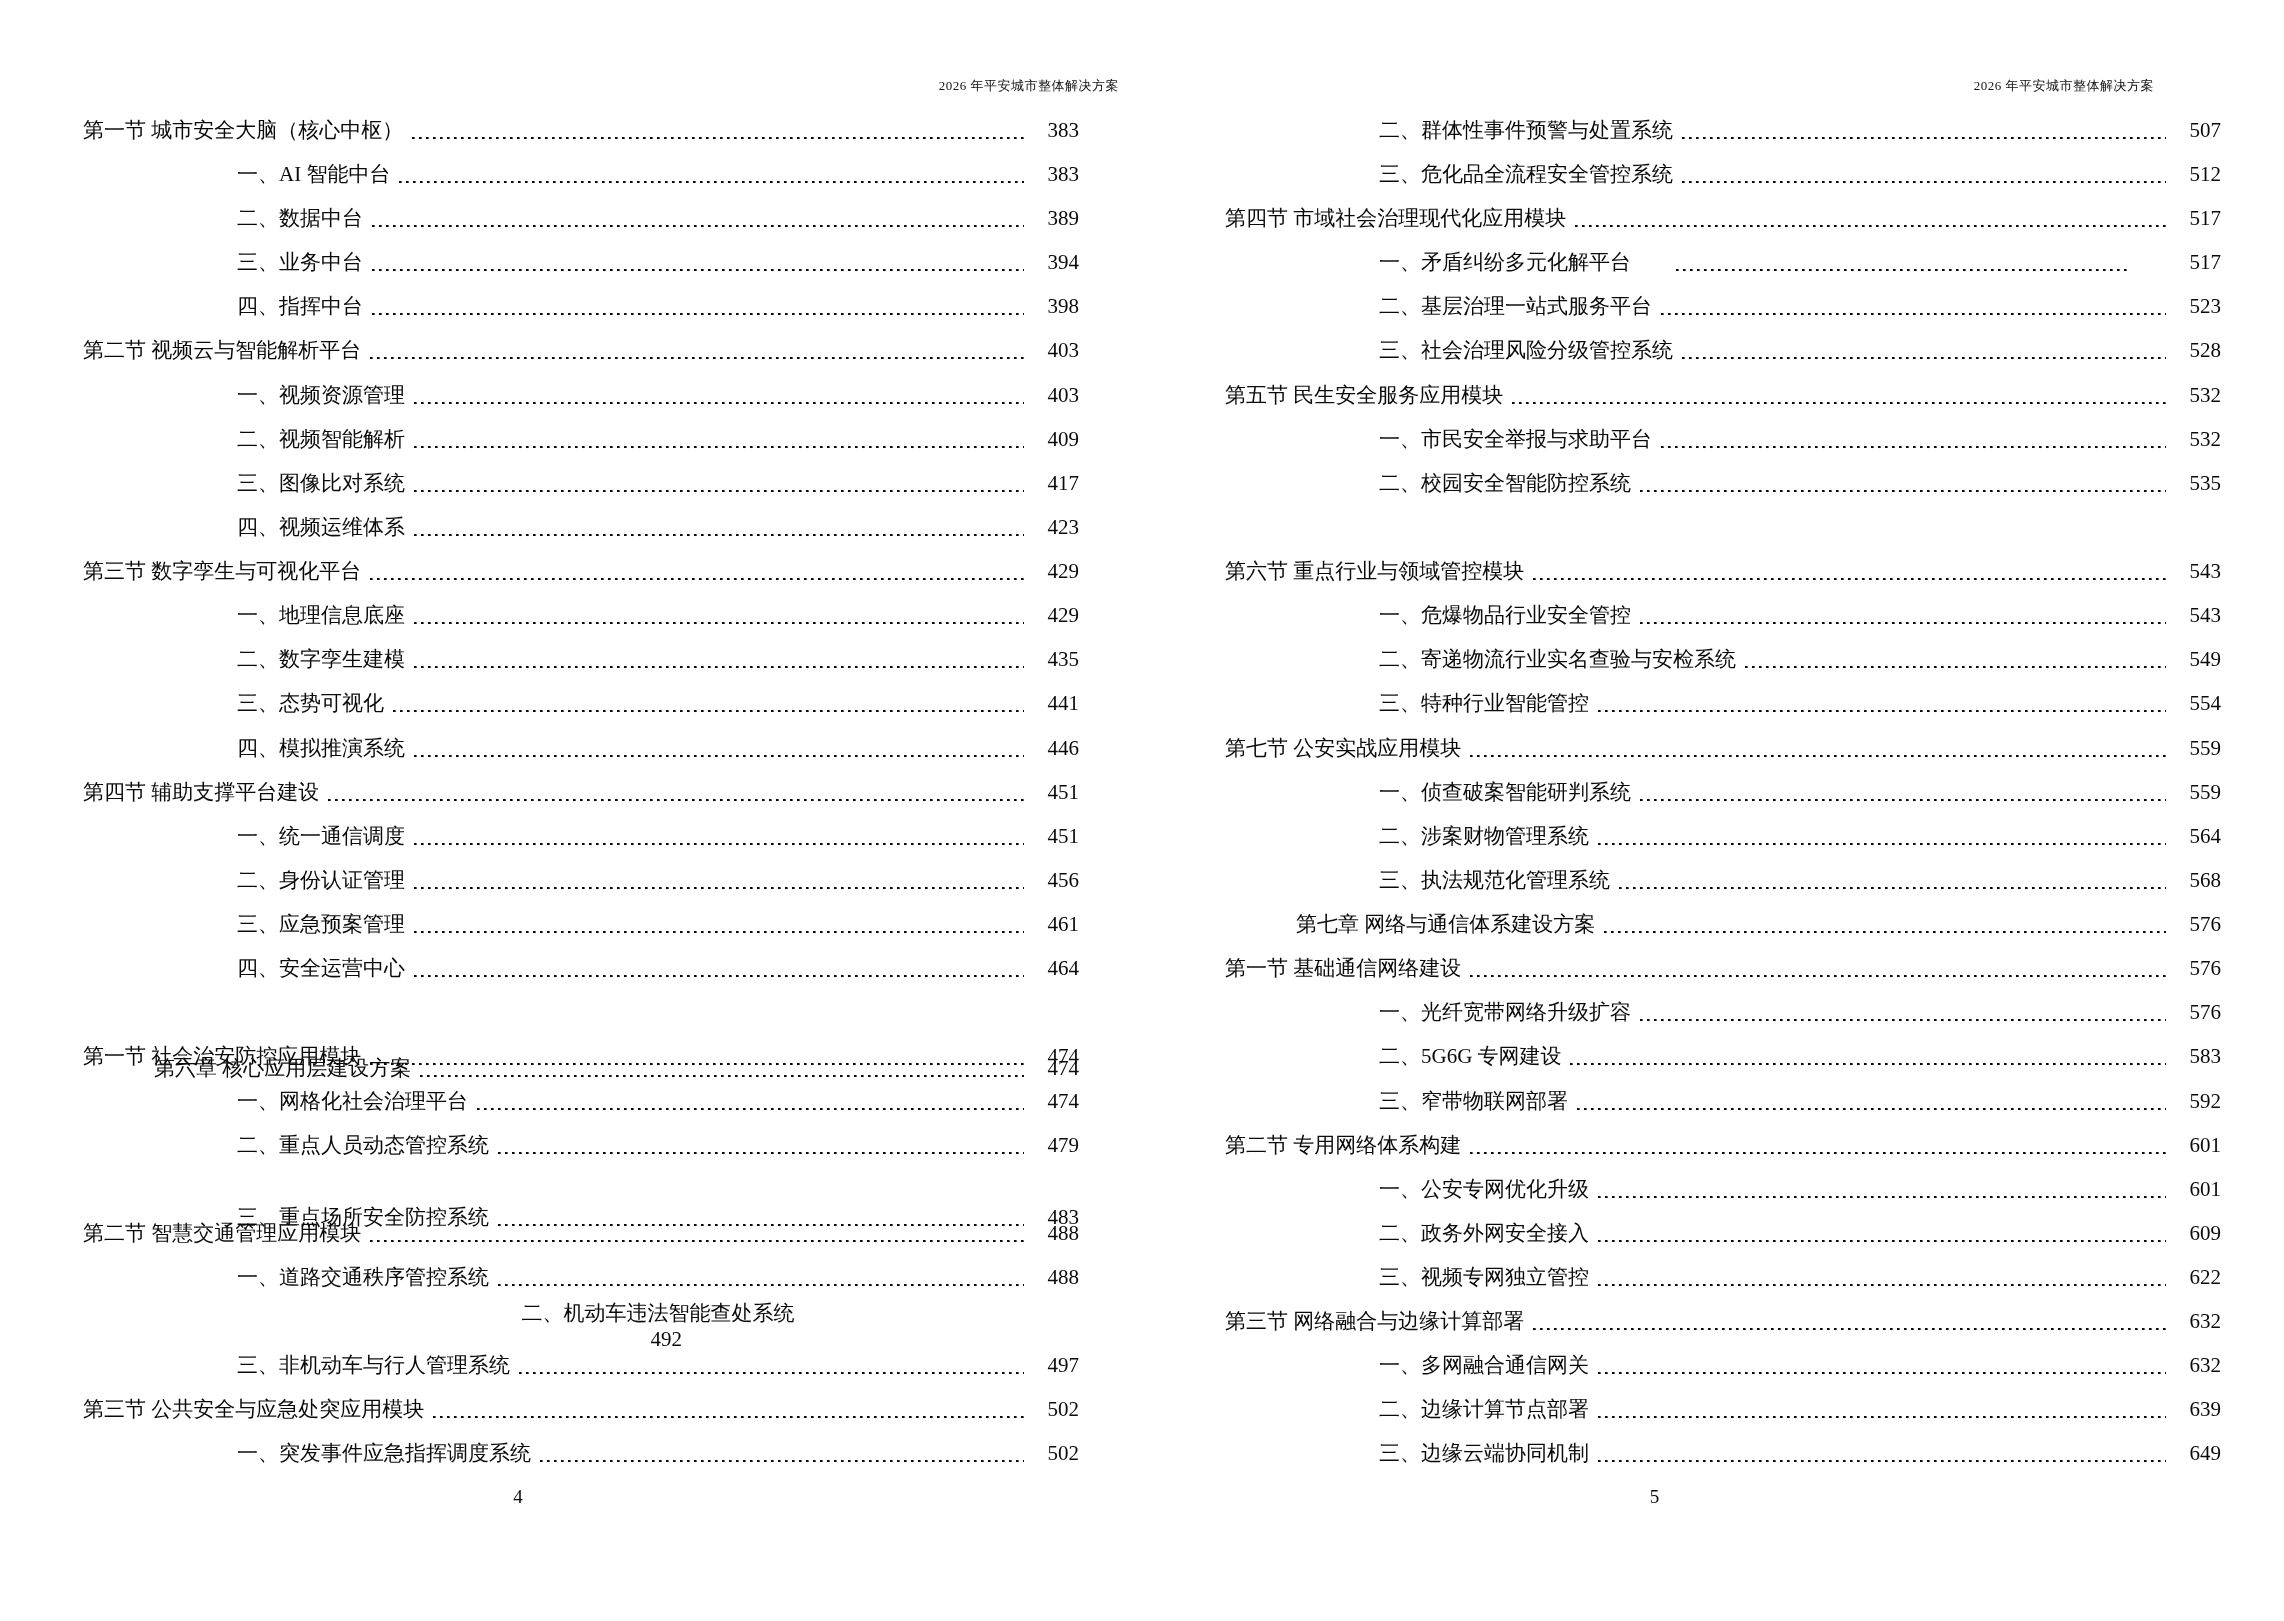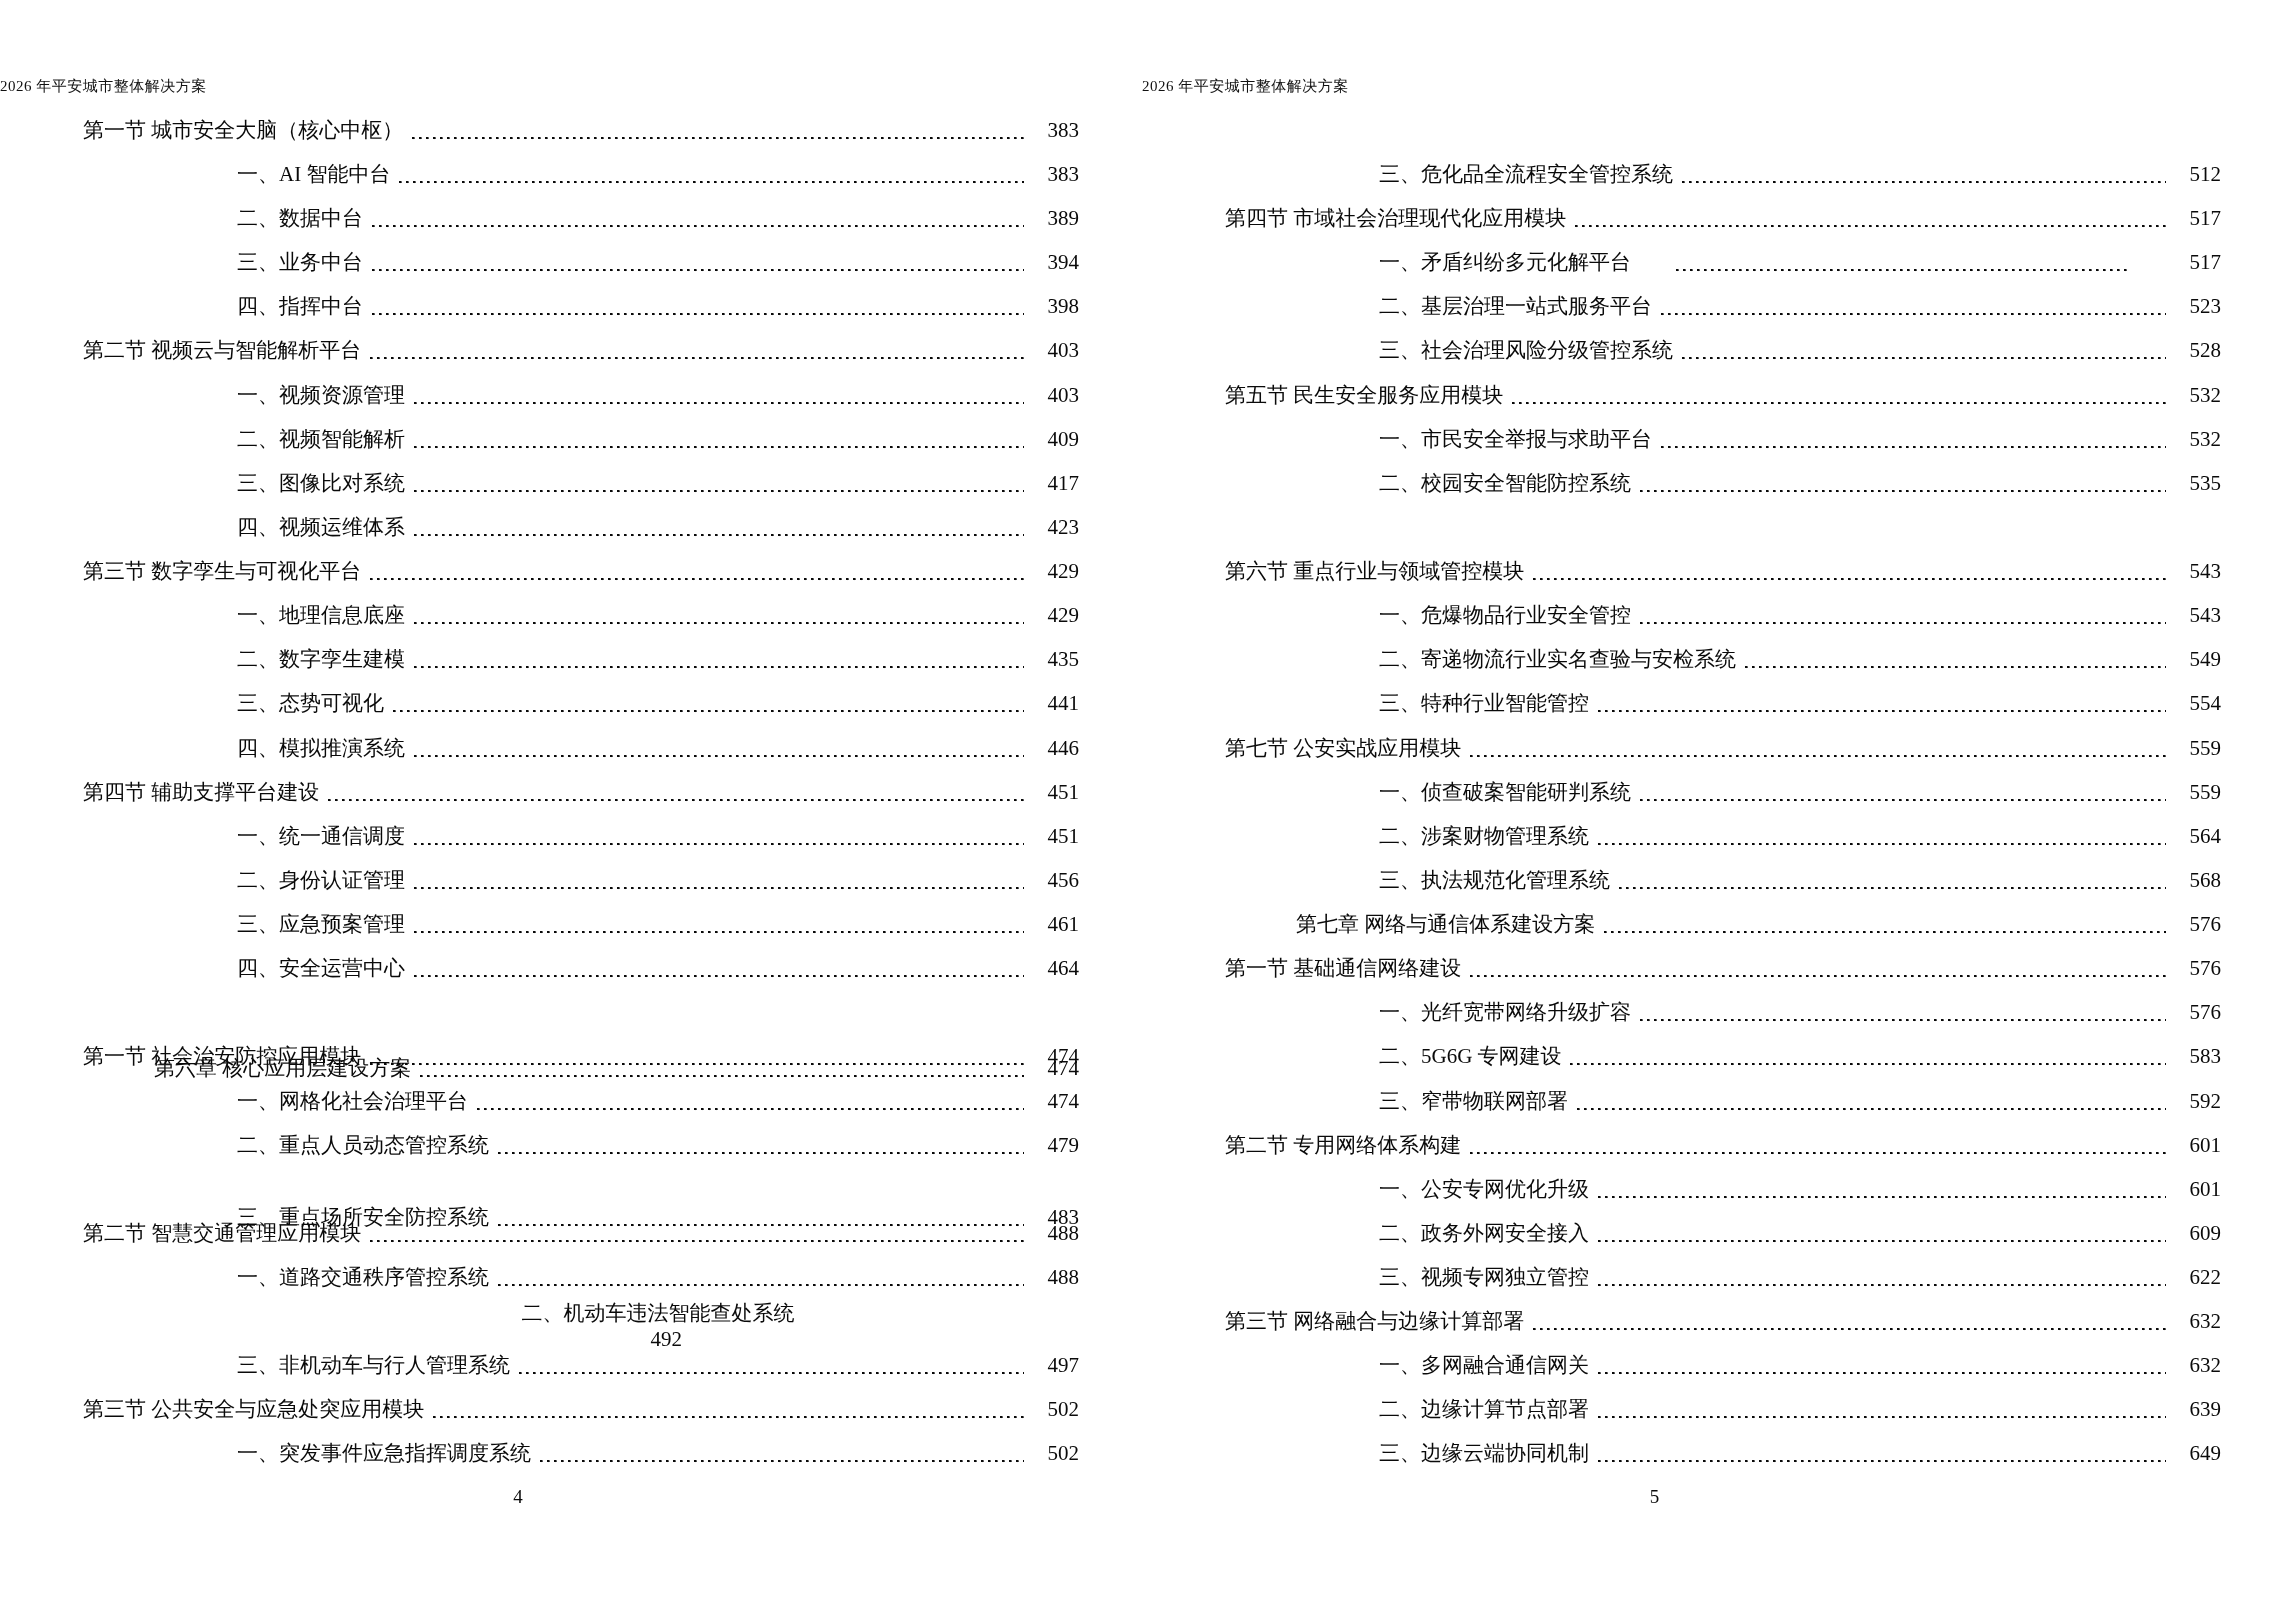--- a/index.html
+++ b/index.html
@@ -5,22 +5,22 @@
   html,body{margin:0;padding:0;}
   body{
     width:2284px;height:1622px;background:#ffffff;position:relative;
     font-family:"Liberation Serif","DejaVu Serif",serif;color:#000;
     overflow:hidden;
   }
   .page{position:absolute;top:0;width:1142px;height:1622px;background:#ffffff;}
   .page-left{left:0;}
   .page-right{left:1142px;}
   .page-header{
-    position:absolute;top:77px;left:0;text-align:left;
-    font-size:15px;letter-spacing:0.5px;white-space:nowrap;color:#111;
+    position:absolute;top:77px;left:0;text-align:right;
+    font-size:13px;letter-spacing:0.5px;white-space:nowrap;color:#111;
   }
   .page-left .page-header{width:1119px;}
   .page-right .page-header{width:1012px;}
   .toc{position:absolute;top:0;left:0;width:100%;height:100%;}
   .toc-row{
     position:absolute;left:0;right:63px;height:44px;
     display:flex;align-items:center;white-space:nowrap;
   }
   .lv-chapter{padding-left:154px;}
   .lv-section{padding-left:83px;}
@@ -201,20 +201,25 @@
         <span class="dot-leader"></span>
         <span class="toc-page">502</span>
       </div>
     </div>
   <div class="page-footer">4</div>
 </div>
 
 <div class="page page-right">
   <div class="page-header">2026 年平安城市整体解决方案</div>
   <div class="toc">
+      <div class="toc-row lv-item" style="top: 108px;">
+        <span class="toc-label">二、群体性事件预警与处置系统</span>
+        <span class="dot-leader"></span>
+        <span class="toc-page">507</span>
+      </div>
       <div class="toc-row lv-item" style="top: 152px;">
         <span class="toc-label">三、危化品全流程安全管控系统</span>
         <span class="dot-leader"></span>
         <span class="toc-page">512</span>
       </div>
       <div class="toc-row lv-section" style="top: 196px;">
         <span class="toc-label">第四节 市域社会治理现代化应用模块</span>
         <span class="dot-leader"></span>
         <span class="toc-page">517</span>
       </div>

